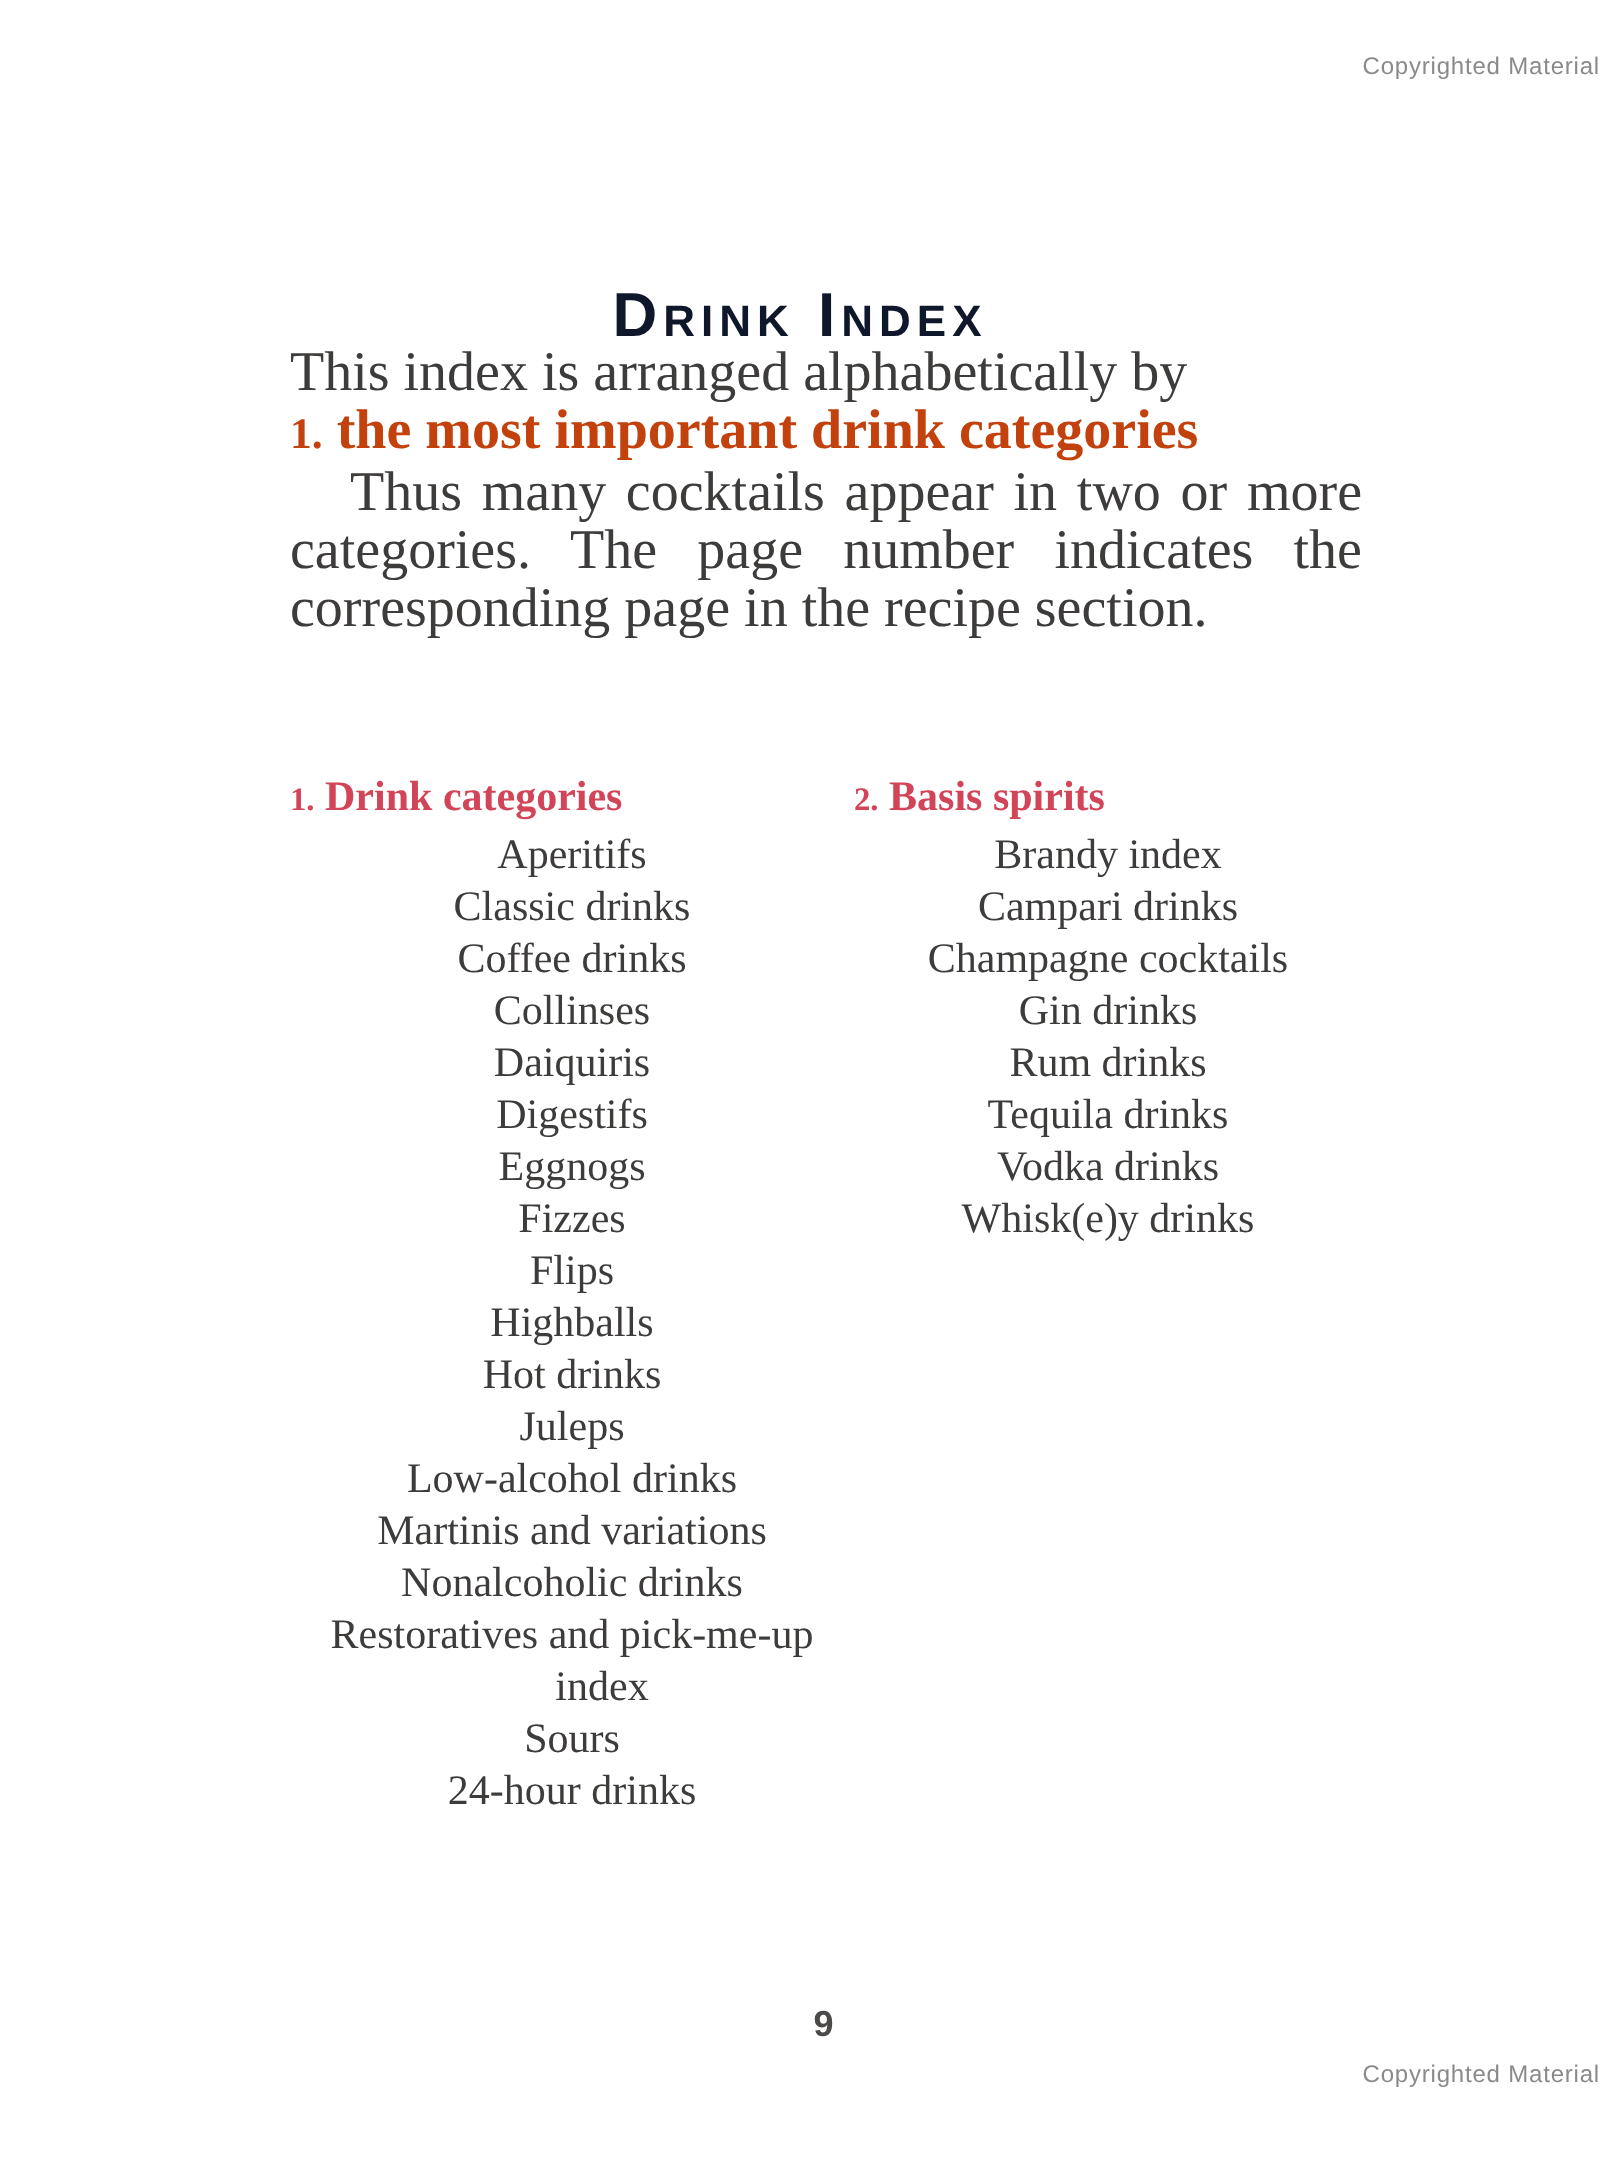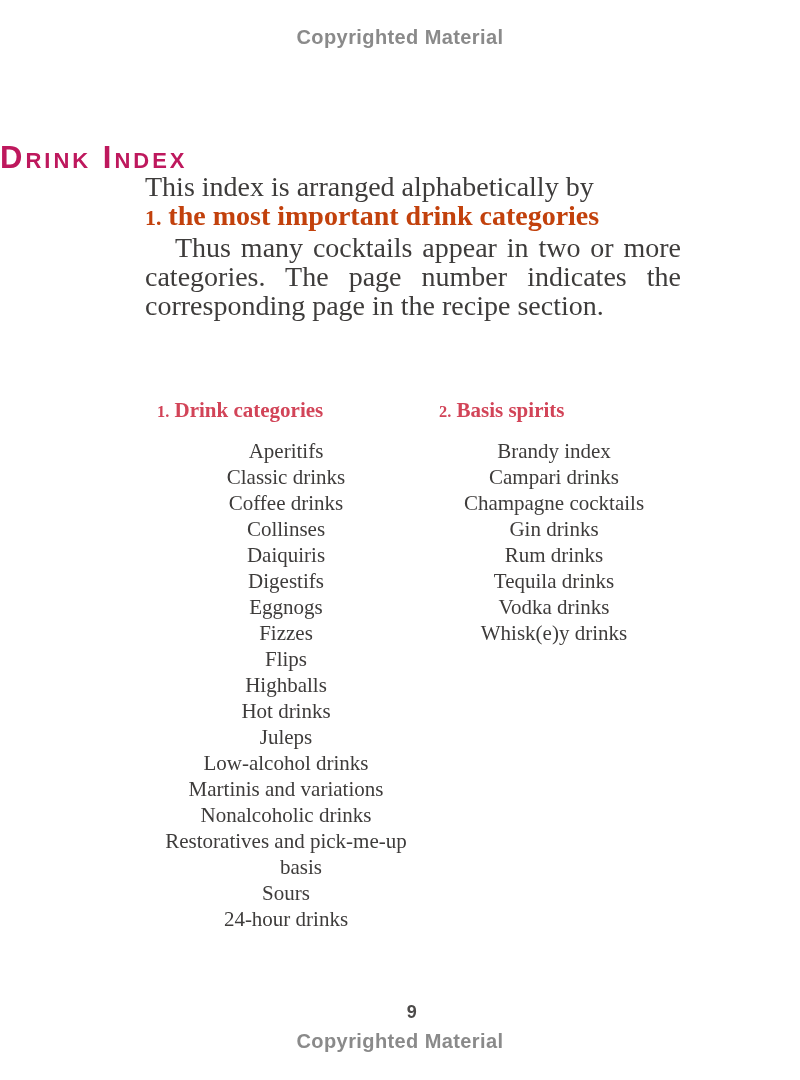--- a/index.html
+++ b/index.html
@@ -8,41 +8,41 @@
     width: 800px;
     height: 1080px;
     background: #ffffff;
     overflow: hidden;
     font-family: "Liberation Serif", serif;
   }
   .notice {
     position: absolute;
     left: 0;
     width: 100%;
-    text-align: center;
+    text-align: right;
     font-family: "Liberation Sans", sans-serif;
-    font-size: 20px;
-    font-weight: 700;
+    font-size: 12px;
+    font-weight: 400;
     color: #8a8a8a;
     letter-spacing: 0.4px;
   }
   .notice-top { top: 26px; }
   .notice-bottom { top: 1030px; }
   .page-title {
     position: absolute;
     top: 119px;
     left: 0;
     width: 100%;
-    text-align: left;
+    text-align: center;
     font-family: "Liberation Sans", sans-serif;
     font-variant: small-caps;
     font-weight: 700;
     font-size: 31px;
     letter-spacing: 3px;
-    color: #be185d;
+    color: #0f172a;
   }
   .intro {
     position: absolute;
     top: 172px;
     left: 145px;
     width: 536px;
     font-size: 28px;
     line-height: 29px;
     color: #3e3c3b;
   }
@@ -62,21 +62,21 @@
   .columns {
     position: absolute;
     top: 384px;
     left: 145px;
     width: 536px;
     display: grid;
     grid-template-columns: 282px 1fr;
     color: #3e3c3b;
   }
   .col-heading {
-    margin: 12px;
+    margin: 0;
     font-size: 21px;
     line-height: 28px;
     font-weight: 700;
     color: #d24458;
   }
   .col-list {
     margin: 0;
     padding: 0;
     list-style: none;
     font-size: 21px;
@@ -152,21 +152,21 @@
           <li class="col-item">Hot drinks</li>
 
           <li class="col-item">Juleps</li>
 
           <li class="col-item">Low-alcohol drinks</li>
 
           <li class="col-item">Martinis and variations</li>
 
           <li class="col-item">Nonalcoholic drinks</li>
 
-          <li class="col-item">Restoratives and pick-me-up basis</li>
+          <li class="col-item">Restoratives and pick-me-up index</li>
 
           <li class="col-item">Sours</li>
 
           <li class="col-item">24-hour drinks</li>
         </ul>
     </div>
 
     <div class="col">
       <h3 class="col-heading">
         <span class="osnum">2.</span><span>Basis spirits</span>

